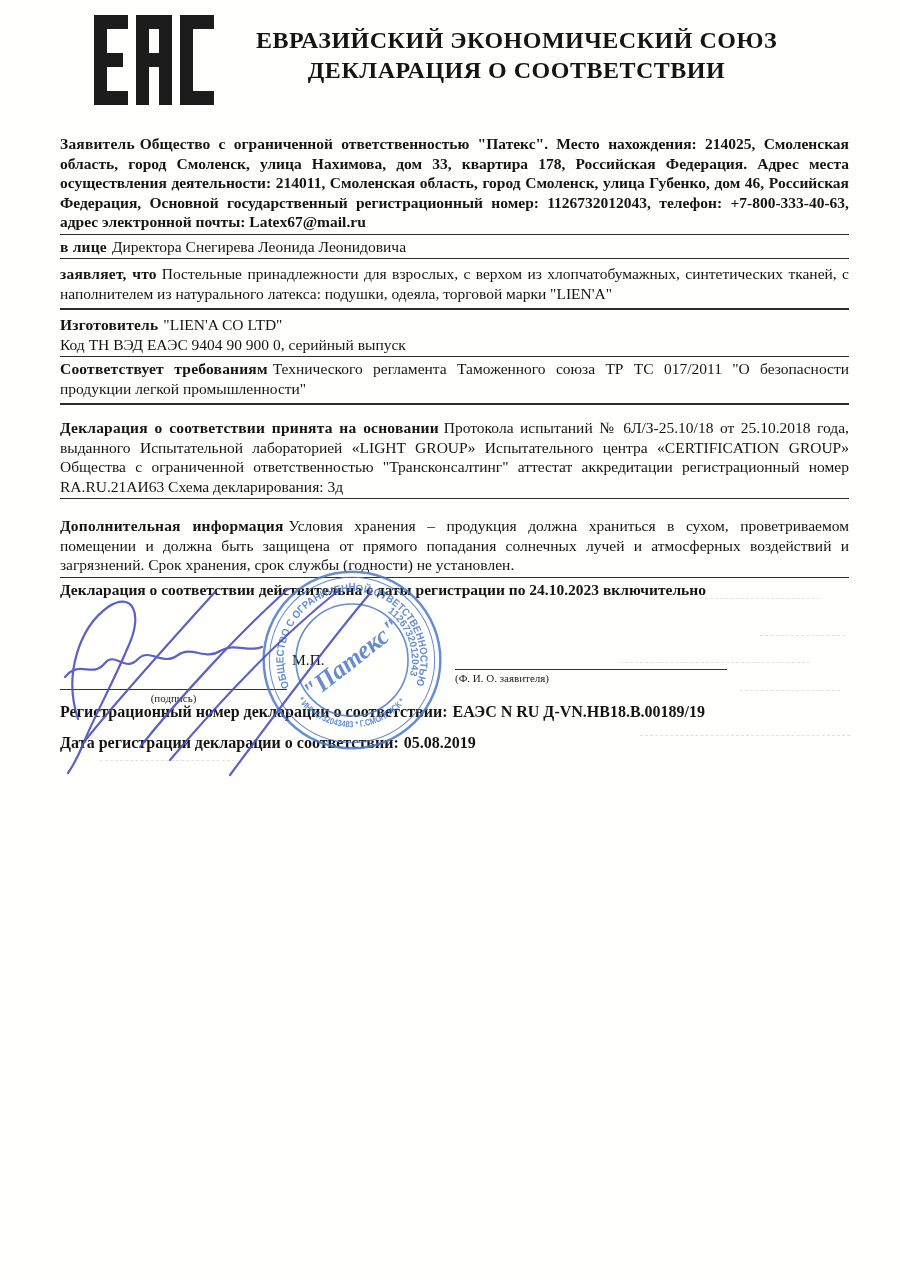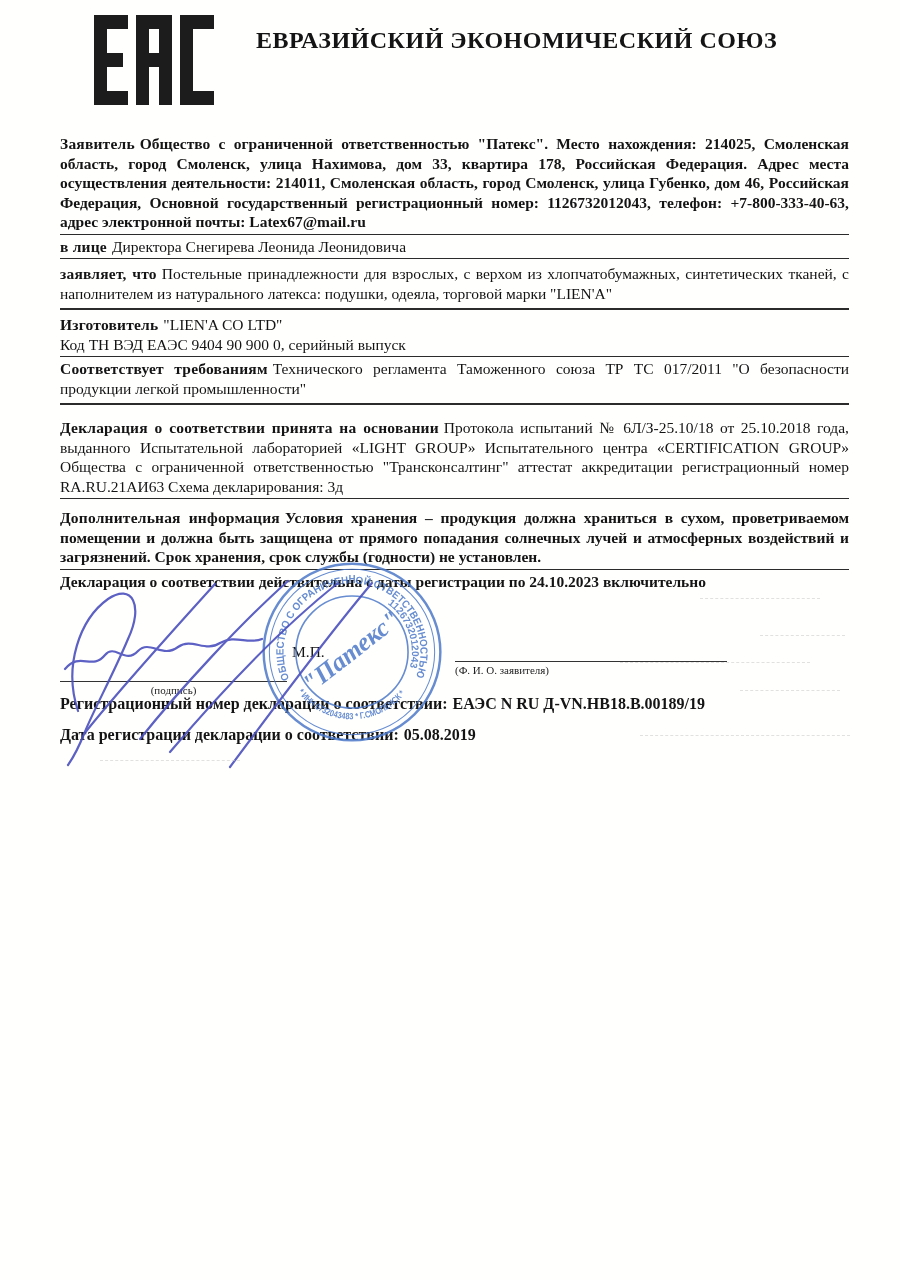--- a/index.html
+++ b/index.html
@@ -10,21 +10,21 @@
   .hdr{display:flex;align-items:flex-start;margin-top:15px;height:94px;padding-left:34px;}
   .eac-logo{width:120px;height:90px;flex:0 0 auto;}
   .titles{flex:1;text-align:center;padding-top:10px;padding-right:30px;}
   .title-line{font-weight:bold;font-size:24px;line-height:30px;letter-spacing:.5px;}
   
   .para{margin:0;font-size:15.5px;line-height:19.5px;text-align:justify;}
   .para b{letter-spacing:.2px;}
   .lead{margin-right:5px;}
   .rule{border:0;border-top:1.2px solid #2b2b2b;margin:2px 0;}
   .rule.thick{border-top-width:2px;}
-  .mt3{margin-top:5px;} .mt12{margin-top:13px;} .mt15{margin-top:25px;font-weight:bold;} .mt16{margin-top:9px;font-weight:bold;}
+  .mt3{margin-top:5px;} .mt12{margin-top:13px;} .mt15{margin-top:25px;font-weight:bold;} .mt16{margin-top:17px;}
   .validity{font-weight:bold;margin-top:2px;}
   
   .sig-block{position:relative;height:90px;margin-top:8px;}
   .sig-block .abs{position:absolute;margin-top:16px;}
   .mp{left:232px;top:28px;font-size:15.5px;}
   .sig-rule{border-top:1px solid #333;}
   .line-left{left:0;top:66px;width:227px;}
   .cap{font-size:11px;color:#222;}
   .cap-left{left:0;top:69px;width:227px;text-align:center;}
   .fio-name{left:395px;top:24px;width:272px;text-align:center;font-size:16px;}
@@ -63,20 +63,21 @@
             <rect x="47" y="38" width="26" height="14"></rect>
 
             <rect x="86" y="0" width="13" height="90"></rect>
             <rect x="86" y="0" width="34" height="14"></rect>
             <rect x="86" y="76" width="34" height="14"></rect>
           </g>
         </svg>
       </div>
       <div class="titles">
         <div class="title-line">ЕВРАЗИЙСКИЙ ЭКОНОМИЧЕСКИЙ СОЮЗ</div>
+        <div class="title-line">ДЕКЛАРАЦИЯ О СООТВЕТСТВИИ</div>
       </div>
     </div>
 
     <p class="para mt15"><b class="lead">Заявитель</b><span>Общество с ограниченной ответственностью "Патекс". Место нахождения: 214025, Смоленская область, город Смоленск, улица Нахимова, дом 33, квартира 178, Российская Федерация. Адрес места осуществления деятельности: 214011, Смоленская область, город Смоленск, улица Губенко, дом 46, Российская Федерация, Основной государственный регистрационный номер: 1126732012043, телефон: +7-800-333-40-63, адрес электронной почты: Latex67@mail.ru</span></p>
     <hr class="rule">
 
     <p class="para"><b class="lead">в лице</b><span>Директора Снегирева Леонида Леонидовича</span></p>
     <hr class="rule">
 
     <p class="para mt3"><b class="lead">заявляет, что</b><span>Постельные принадлежности для взрослых, с верхом из хлопчатобумажных, синтетических тканей, с наполнителем из натурального латекса: подушки, одеяла, торговой марки "LIEN'A"</span></p>

